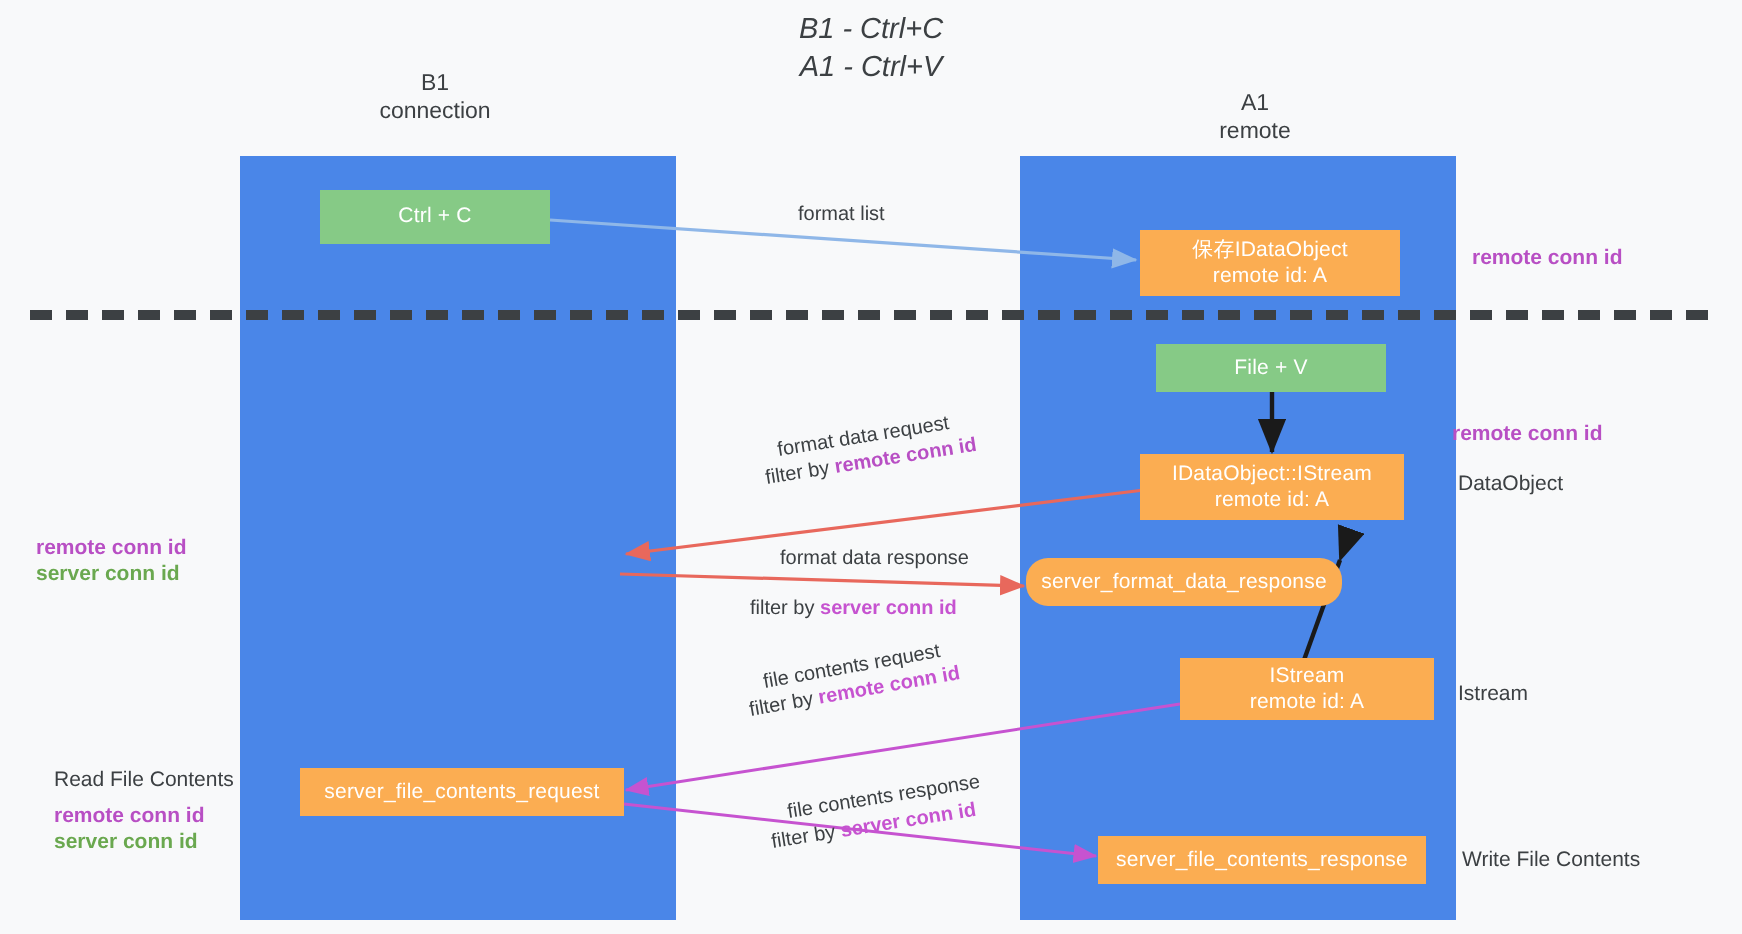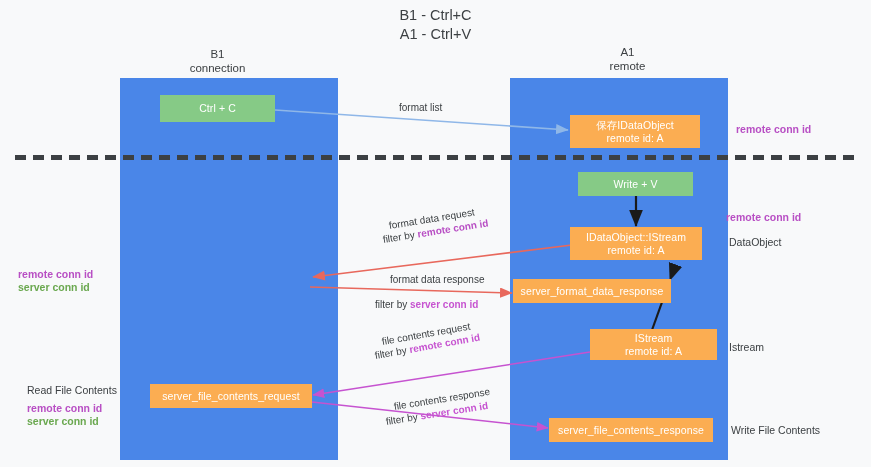--- a/index.html
+++ b/index.html
@@ -25,31 +25,32 @@
 
   
   #title {
     left: 0; top: 6px;
     width: 871px;
     text-align: center;
     font-size: 14.5px;
     line-height: 19px;
     color: #3c4043;
     white-space: pre;
+    font-style: italic;
   }
 
   
   .col-header {
     text-align: center;
     font-size: 11.5px;
     line-height: 13.5px;
     color: #3c4043;
     white-space: pre;
   }
-  #hdr-b1 { left: 130px; top: 48px; width: 175px; }
+  #hdr-b1 { left: 130px; top: 36px; width: 175px; }
   #hdr-a1 { left: 515px; top: 46px; width: 225px; }
 
   
   .lane {
     background: #4a86e8;
   }
   #lane-b1 { left: 120px; top: 78px; width: 218px; height: 382px; }
   #lane-a1 { left: 510px; top: 78px; width: 218px; height: 382px; }
 
   
@@ -163,30 +164,30 @@
   <div class="abs node green" style="left:160px; top:95px; width:115px; height:27px;">
     <span>Ctrl + C</span>
   </div>
 
   <div class="abs node orange" style="left:570px; top:115px; width:130px; height:33px;">
     <span>保存IDataObject</span>
     <span class="l2">remote id: A</span>
   </div>
 
   <div class="abs node green" style="left:578px; top:172px; width:115px; height:24px;">
-    <span>Write + V</span>
+    <span>File + V</span>
   </div>
 
   <div class="abs node orange" style="left:570px; top:227px; width:132px; height:33px;">
     <span>IDataObject::IStream</span>
     <span class="l2">remote id: A</span>
   </div>
 
 
-  <div class="abs node orange" style="left:513px; top:279px; width:158px; height:24px;">
+  <div class="abs node orange" style="left:513px; top:279px; width:158px; height:24px;border-radius:11px;">
     <span>server_format_data_response</span>
   </div>
 
   <div class="abs node orange" style="left:590px; top:329px; width:127px; height:31px;">
     <span>IStream</span>
     <span class="l2">remote id: A</span>
   </div>
 
   <div class="abs node orange" style="left:549px; top:418px; width:164px; height:24px;">
     <span>server_file_contents_response</span>

